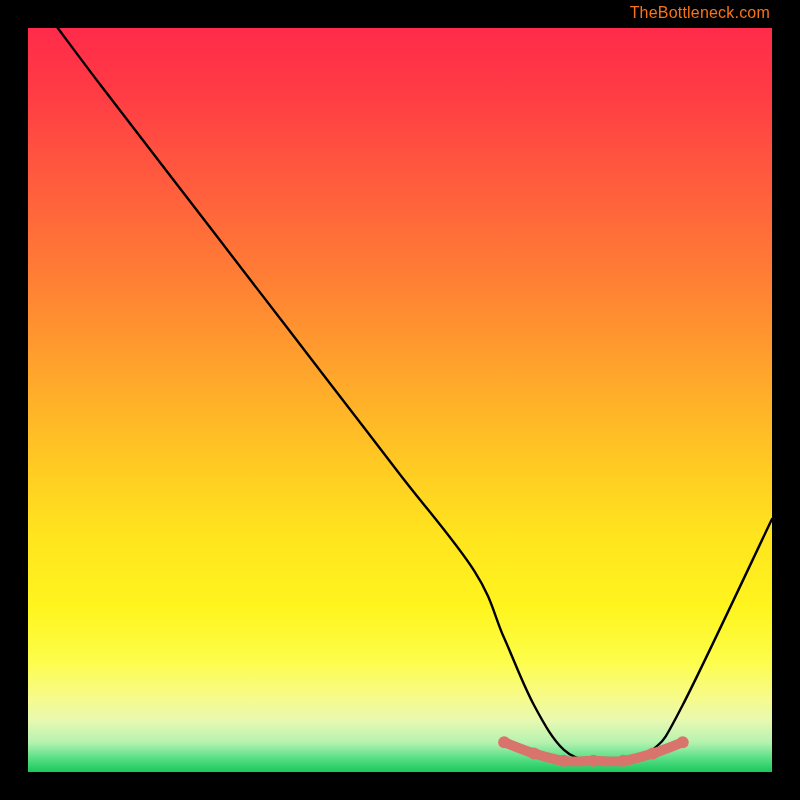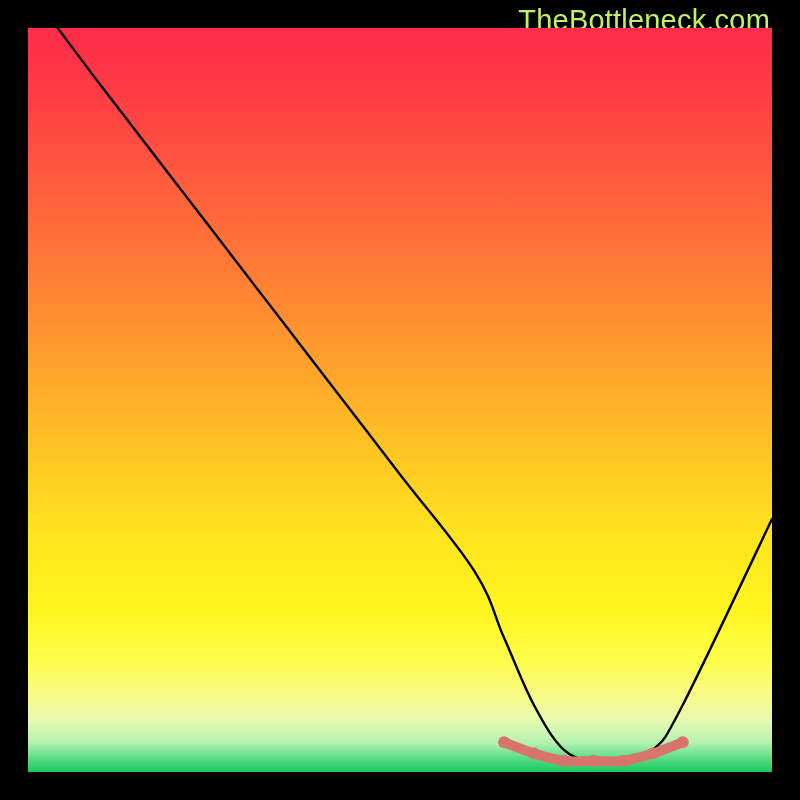--- a/index.html
+++ b/index.html
@@ -40,22 +40,22 @@
       #e8f9b0 93%,
       #b6f2b0 96%,
       #5fe08a 98%,
       #17c95a 100%
     );
   }
   .watermark {
     position: absolute;
     top: 4px;
     right: 30px;
-    color: #bef264;
-    font-size: 29px;
+    color: #f97316;
+    font-size: 16px;
     font-weight: 500;
     letter-spacing: 0.2px;
   }
   svg.curve {
     position: absolute;
     top: 0;
     left: 0;
     width: 744px;
     height: 744px;
   }

